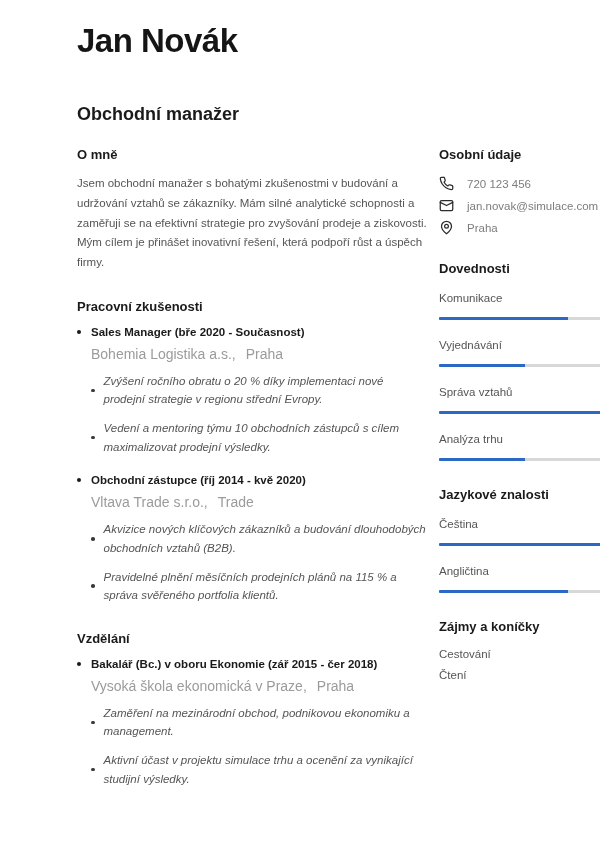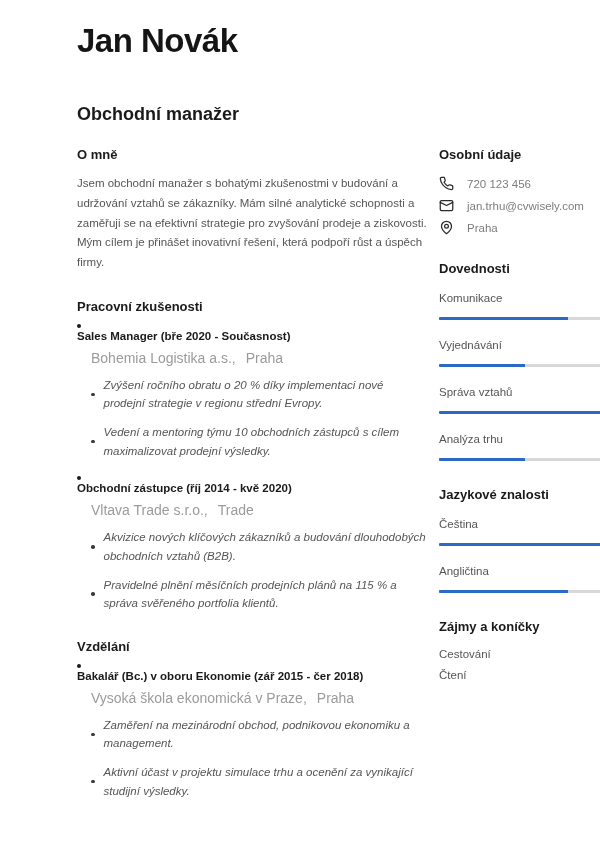--- a/index.html
+++ b/index.html
@@ -29,21 +29,21 @@
     font-size: 13px; font-weight: 700; color: #1a1a1a; margin-bottom: 12px;
   }
   .about-text {
     font-size: 11.5px; line-height: 1.72; color: #555;
   }
 
   .section { margin-top: 26px; }
   .section:first-child { margin-top: 0; }
 
   .entry { margin-top: 2px; margin-bottom: 18px; }
-  .entry-title-row { display: flex; align-items: baseline; margin-bottom: 8px; flex-direction: column; }
+  .entry-title-row { display: flex; align-items: baseline; margin-bottom: 8px; }
   .entry-dot {
     width: 4px; height: 4px; border-radius: 50%; background: #1a1a1a;
     flex: 0 0 4px; margin-right: 10px; position: relative; top: -2px;
   }
   .entry-title { font-size: 11.5px; font-weight: 700; color: #1a1a1a; }
   .entry-org {
     font-size: 14px; color: #9b9b9b; margin-left: 14px; margin-bottom: 6px;
   }
   .entry-org .city { margin-left: 10px; }
   .entry-bullets { margin-left: 14px; font-style: italic; }
@@ -167,21 +167,21 @@
             <svg viewBox="0 0 24 24" fill="none" stroke="currentColor" stroke-width="2" stroke-linecap="round" stroke-linejoin="round">
                 <path d="M22 16.92v3a2 2 0 0 1-2.18 2 19.79 19.79 0 0 1-8.63-3.07 19.5 19.5 0 0 1-6-6 19.79 19.79 0 0 1-3.07-8.67A2 2 0 0 1 4.11 2h3a2 2 0 0 1 2 1.72 12.84 12.84 0 0 0 .7 2.81 2 2 0 0 1-.45 2.11L8.09 9.91a16 16 0 0 0 6 6l1.27-1.27a2 2 0 0 1 2.11-.45 12.84 12.84 0 0 0 2.81.7A2 2 0 0 1 22 16.92z"></path>
               </svg>
             <span class="contact-value">720 123 456</span>
           </div>
           <div class="contact-row">
             <svg viewBox="0 0 24 24" fill="none" stroke="currentColor" stroke-width="2" stroke-linecap="round" stroke-linejoin="round">
                 <rect x="2" y="4" width="20" height="16" rx="2"></rect>
                 <path d="m22 7-10 5L2 7"></path>
               </svg>
-            <span class="contact-value">jan.trhu@cvwisely.com</span>
+            <span class="contact-value">jan.novak@simulace.com</span>
           </div>
           <div class="contact-row">
             <svg viewBox="0 0 24 24" fill="none" stroke="currentColor" stroke-width="2" stroke-linecap="round" stroke-linejoin="round">
                 <path d="M20 10c0 6-8 12-8 12s-8-6-8-12a8 8 0 0 1 16 0Z"></path>
                 <circle cx="12" cy="10" r="3"></circle>
               </svg>
             <span class="contact-value">Praha</span>
           </div>
         </div>
       </div>

